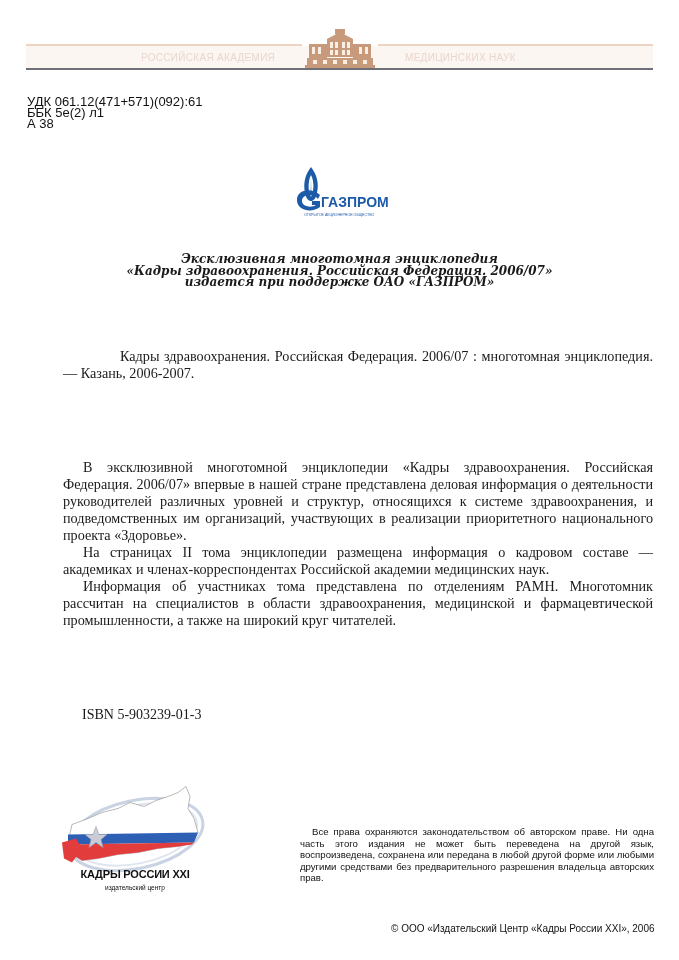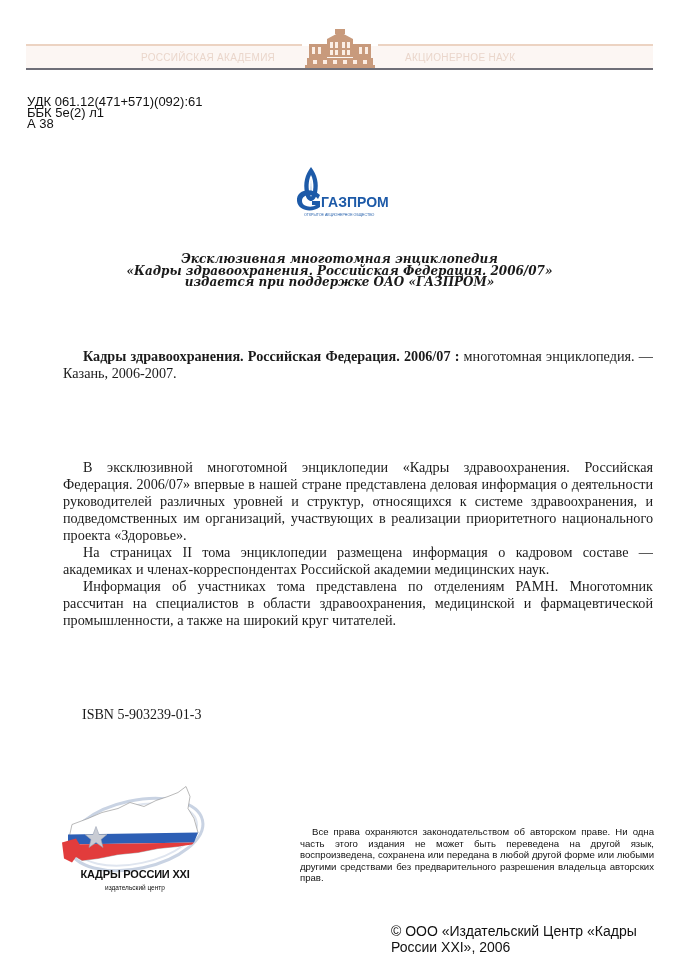--- a/index.html
+++ b/index.html
@@ -19,43 +19,43 @@
   .classif { position: absolute; left: 27px; top: 96px; font-family: "Liberation Sans", sans-serif; font-size: 13px; line-height: 11px; color: #111; }
 
   .gazprom { position: absolute; left: 290px; top: 163px; width: 100px; height: 58px; }
 
   .sponsor { position: absolute; left: 0; width: 679px; top: 254px; text-align: center; font-family: "DejaVu Serif", serif; font-style: italic; font-weight: bold; font-size: 12px; line-height: 11.5px; color: #1a1a1a; }
 
   .body-block { position: absolute; left: 63px; width: 590px; font-size: 14.2px; line-height: 17px; text-align: justify; color: #1a1a1a; }
   .body-block p { margin: 0; text-indent: 20px; }
   .biblio { top: 348px; }
   .annot { top: 459px; }
-  b { font-weight: bold; }
+  b { font-weight: normal; margin-left: 37px; }
 
   .isbn { position: absolute; left: 82px; top: 707px; font-size: 14px; color: #1a1a1a; }
 
   .pub-logo { position: absolute; left: 58px; top: 770px; width: 150px; height: 125px; }
   .pub-name { position: absolute; left: 54px; top: 868px; width: 162px; text-align: center; font-family: "Liberation Sans", sans-serif; font-weight: bold; font-size: 11px; letter-spacing: -0.2px; color: #111; }
   .pub-sub { position: absolute; left: 54px; top: 884px; width: 162px; text-align: center; font-family: "Liberation Sans", sans-serif; font-size: 6.5px; color: #111; }
 
   .rights { position: absolute; left: 300px; top: 826px; width: 354px; font-family: "Liberation Sans", sans-serif; font-size: 9.6px; line-height: 11.5px; text-align: justify; color: #111; }
   .rights p { margin: 0; text-indent: 12px; }
 
-  .copyright { position: absolute; left: 391px; top: 923px; font-family: "Liberation Sans", sans-serif; font-size: 14px; color: #111; }
+  .copyright { position: absolute; left: 391px; top: 923px; font-family: "Liberation Sans", sans-serif; font-size: 10px; color: #111; }
 </style>
 </head>
 <body>
 
 <div class="banner">
   <div class="banner-band"></div>
   <div class="banner-line-top left"></div>
   <div class="banner-line-top right"></div>
   <div class="banner-line-bottom"></div>
   <span class="banner-text left">РОССИЙСКАЯ АКАДЕМИЯ</span>
-  <span class="banner-text right">АКЦИОНЕРНОЕ НАУК</span>
+  <span class="banner-text right">МЕДИЦИНСКИХ НАУК</span>
   <svg class="building" viewBox="0 0 70 44">
     <g fill="#c89a7c">
       <rect x="30" y="2" width="10" height="5"></rect>
       <polygon points="22,12 35,5 48,12"></polygon>
       <rect x="22" y="12" width="26" height="18"></rect>
       <rect x="4" y="17" width="18" height="14"></rect>
       <rect x="48" y="17" width="18" height="14"></rect>
       <rect x="2" y="31" width="66" height="7"></rect>
       <rect x="0" y="38" width="70" height="3"></rect>
     </g>

